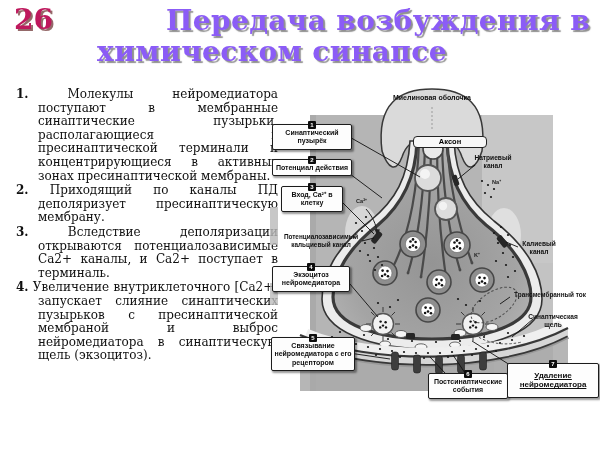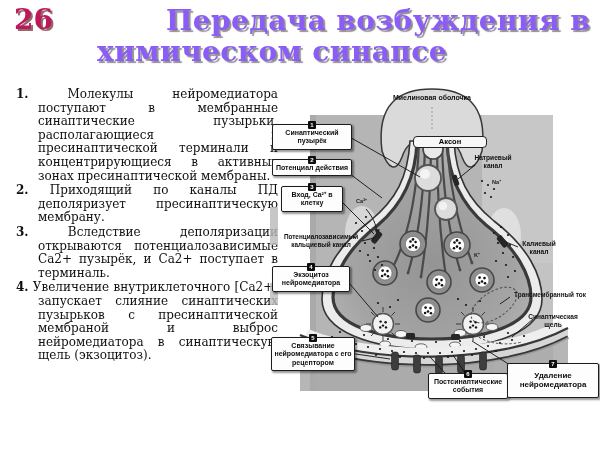--- a/index.html
+++ b/index.html
@@ -29,38 +29,38 @@
     text-align:center;font:bold 7px/1.18 "Liberation Sans",sans-serif;color:#0e0e0e;
     padding:4px 2px 3px 2px;box-shadow:1.5px 1.5px 2px rgba(0,0,0,.4);}
   .badge{position:absolute;top:-4px;left:50%;transform:translateX(-50%);
     width:8px;height:8px;background:#0d0d0d;color:#fff;border-radius:1px;
     font:bold 6px/8px "Liberation Sans",sans-serif;text-align:center;}
   .dlabel{position:absolute;font:bold 6.6px/1.25 "Liberation Sans",sans-serif;
     color:#111;text-align:center;}
   .ion{position:absolute;font:bold 5.6px/1 "Liberation Sans",sans-serif;color:#222;}
   .capsule{position:absolute;background:#f7f7f7;border:1.2px solid #222;border-radius:4px;
     text-align:center;font:bold 7.5px/1.1 "Liberation Sans",sans-serif;padding:1px 16px;}
-  .big{font-size:8px;padding:7px 2px;}
+  .big{font-size:8px;padding:7px 2px;text-decoration:underline;}
 </style>
 </head>
 <body>
 
 <div id="slide">
 
   <div class="page-num">26</div>
 
   <div class="title">
     <span class="l1">Передача возбуждения в</span>
     <span class="l2">химическом синапсе</span>
   </div>
 
   <div class="notes">
     <div class="note-item"><b>1.</b> <span>Молекулы нейромедиатора поступают в мембранные синаптические пузырьки, располагающиеся в пресинаптической терминали и концентрирующиеся в активных зонах пресинаптической мембраны.</span></div>
     <div class="note-item"><b>2.</b> <span>Приходящий по каналы ПД деполяризует пресинаптическую мембрану.</span></div>
-    <div class="note-item"><b>3.</b> <span>Вследствие деполяризации открываются потенциалозависимые Ca2+ пузырёк, и Ca2+ поступает в терминаль.</span></div>
+    <div class="note-item"><b>3.</b> <span>Вследствие деполяризации открываются потенциалозависимые Ca2+ каналы, и Ca2+ поступает в терминаль.</span></div>
     <div class="note-item"><b>4.</b> <span>Увеличение внутриклеточного [Ca2+] запускает слияние синаптических пузырьков с пресинаптической мембраной и выброс нейромедиатора в синаптическую щель (экзоцитоз).</span></div>
   </div>
 
   <div class="diagram">
 
     <svg width="330" height="360" viewBox="0 0 330 360">
       <defs>
         <radialGradient id="bulbg" cx="50%" cy="62%" r="70%">
           <stop offset="0%" stop-color="#949494"></stop>
           <stop offset="60%" stop-color="#a4a4a4"></stop>

